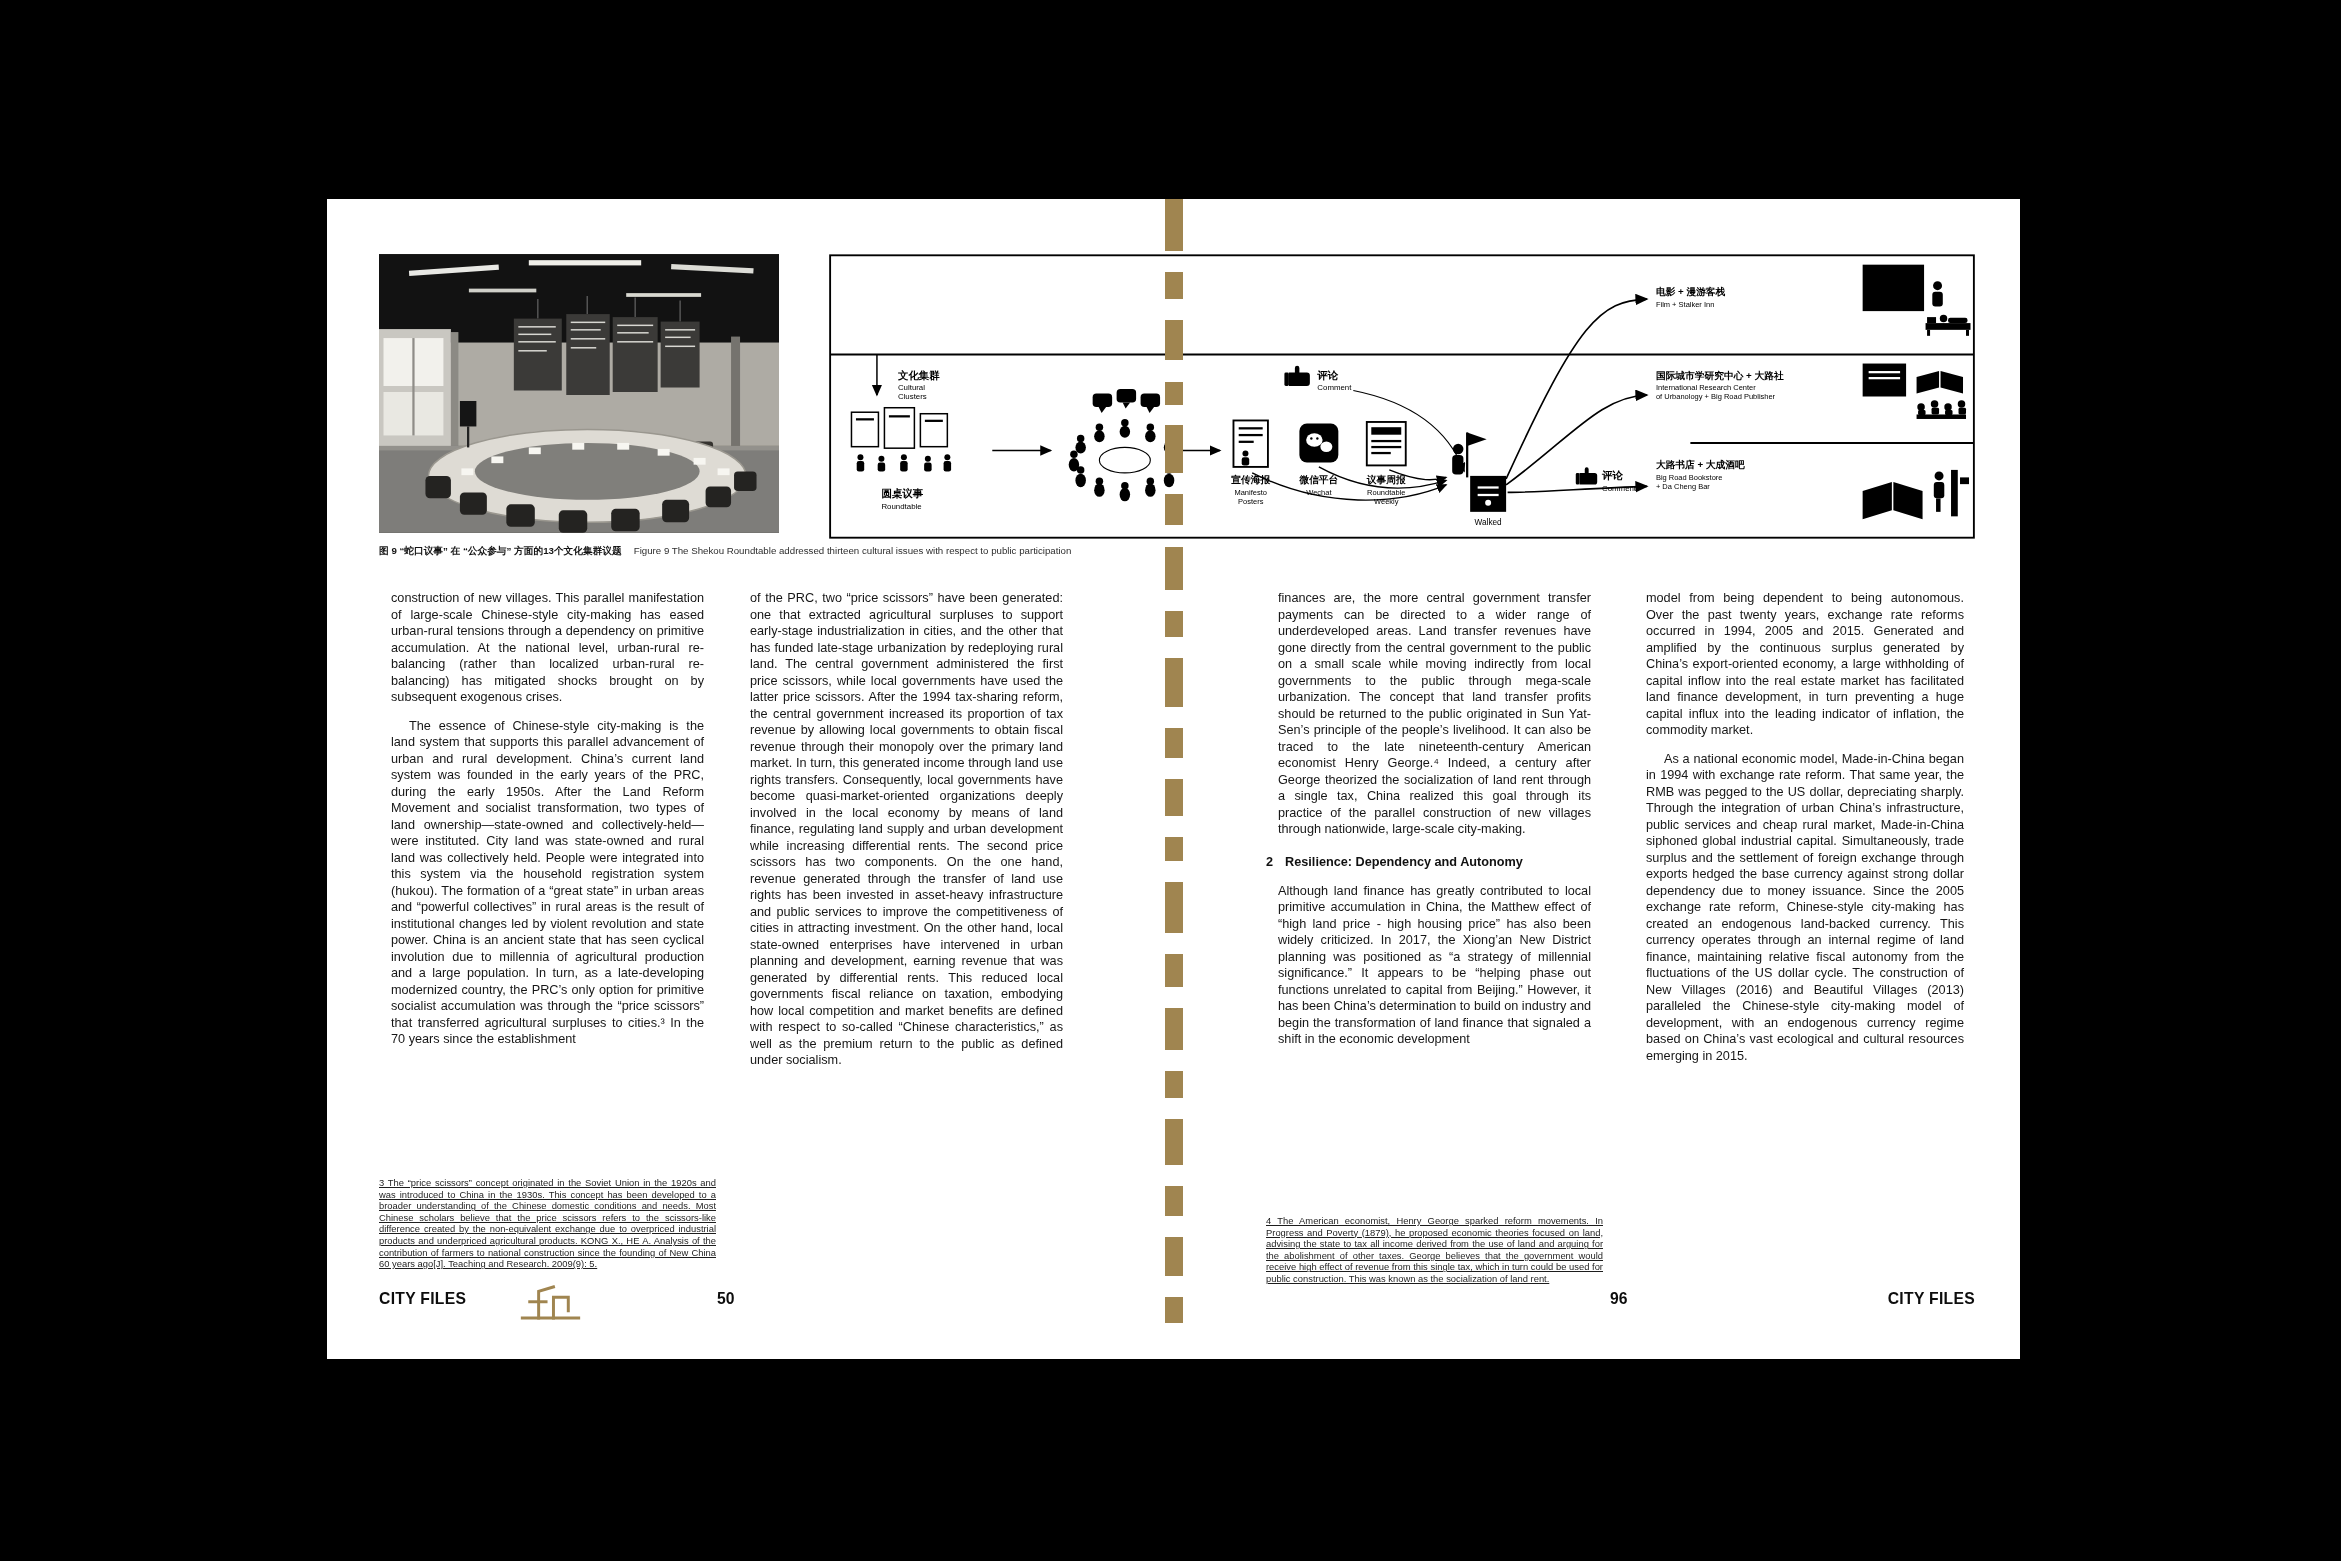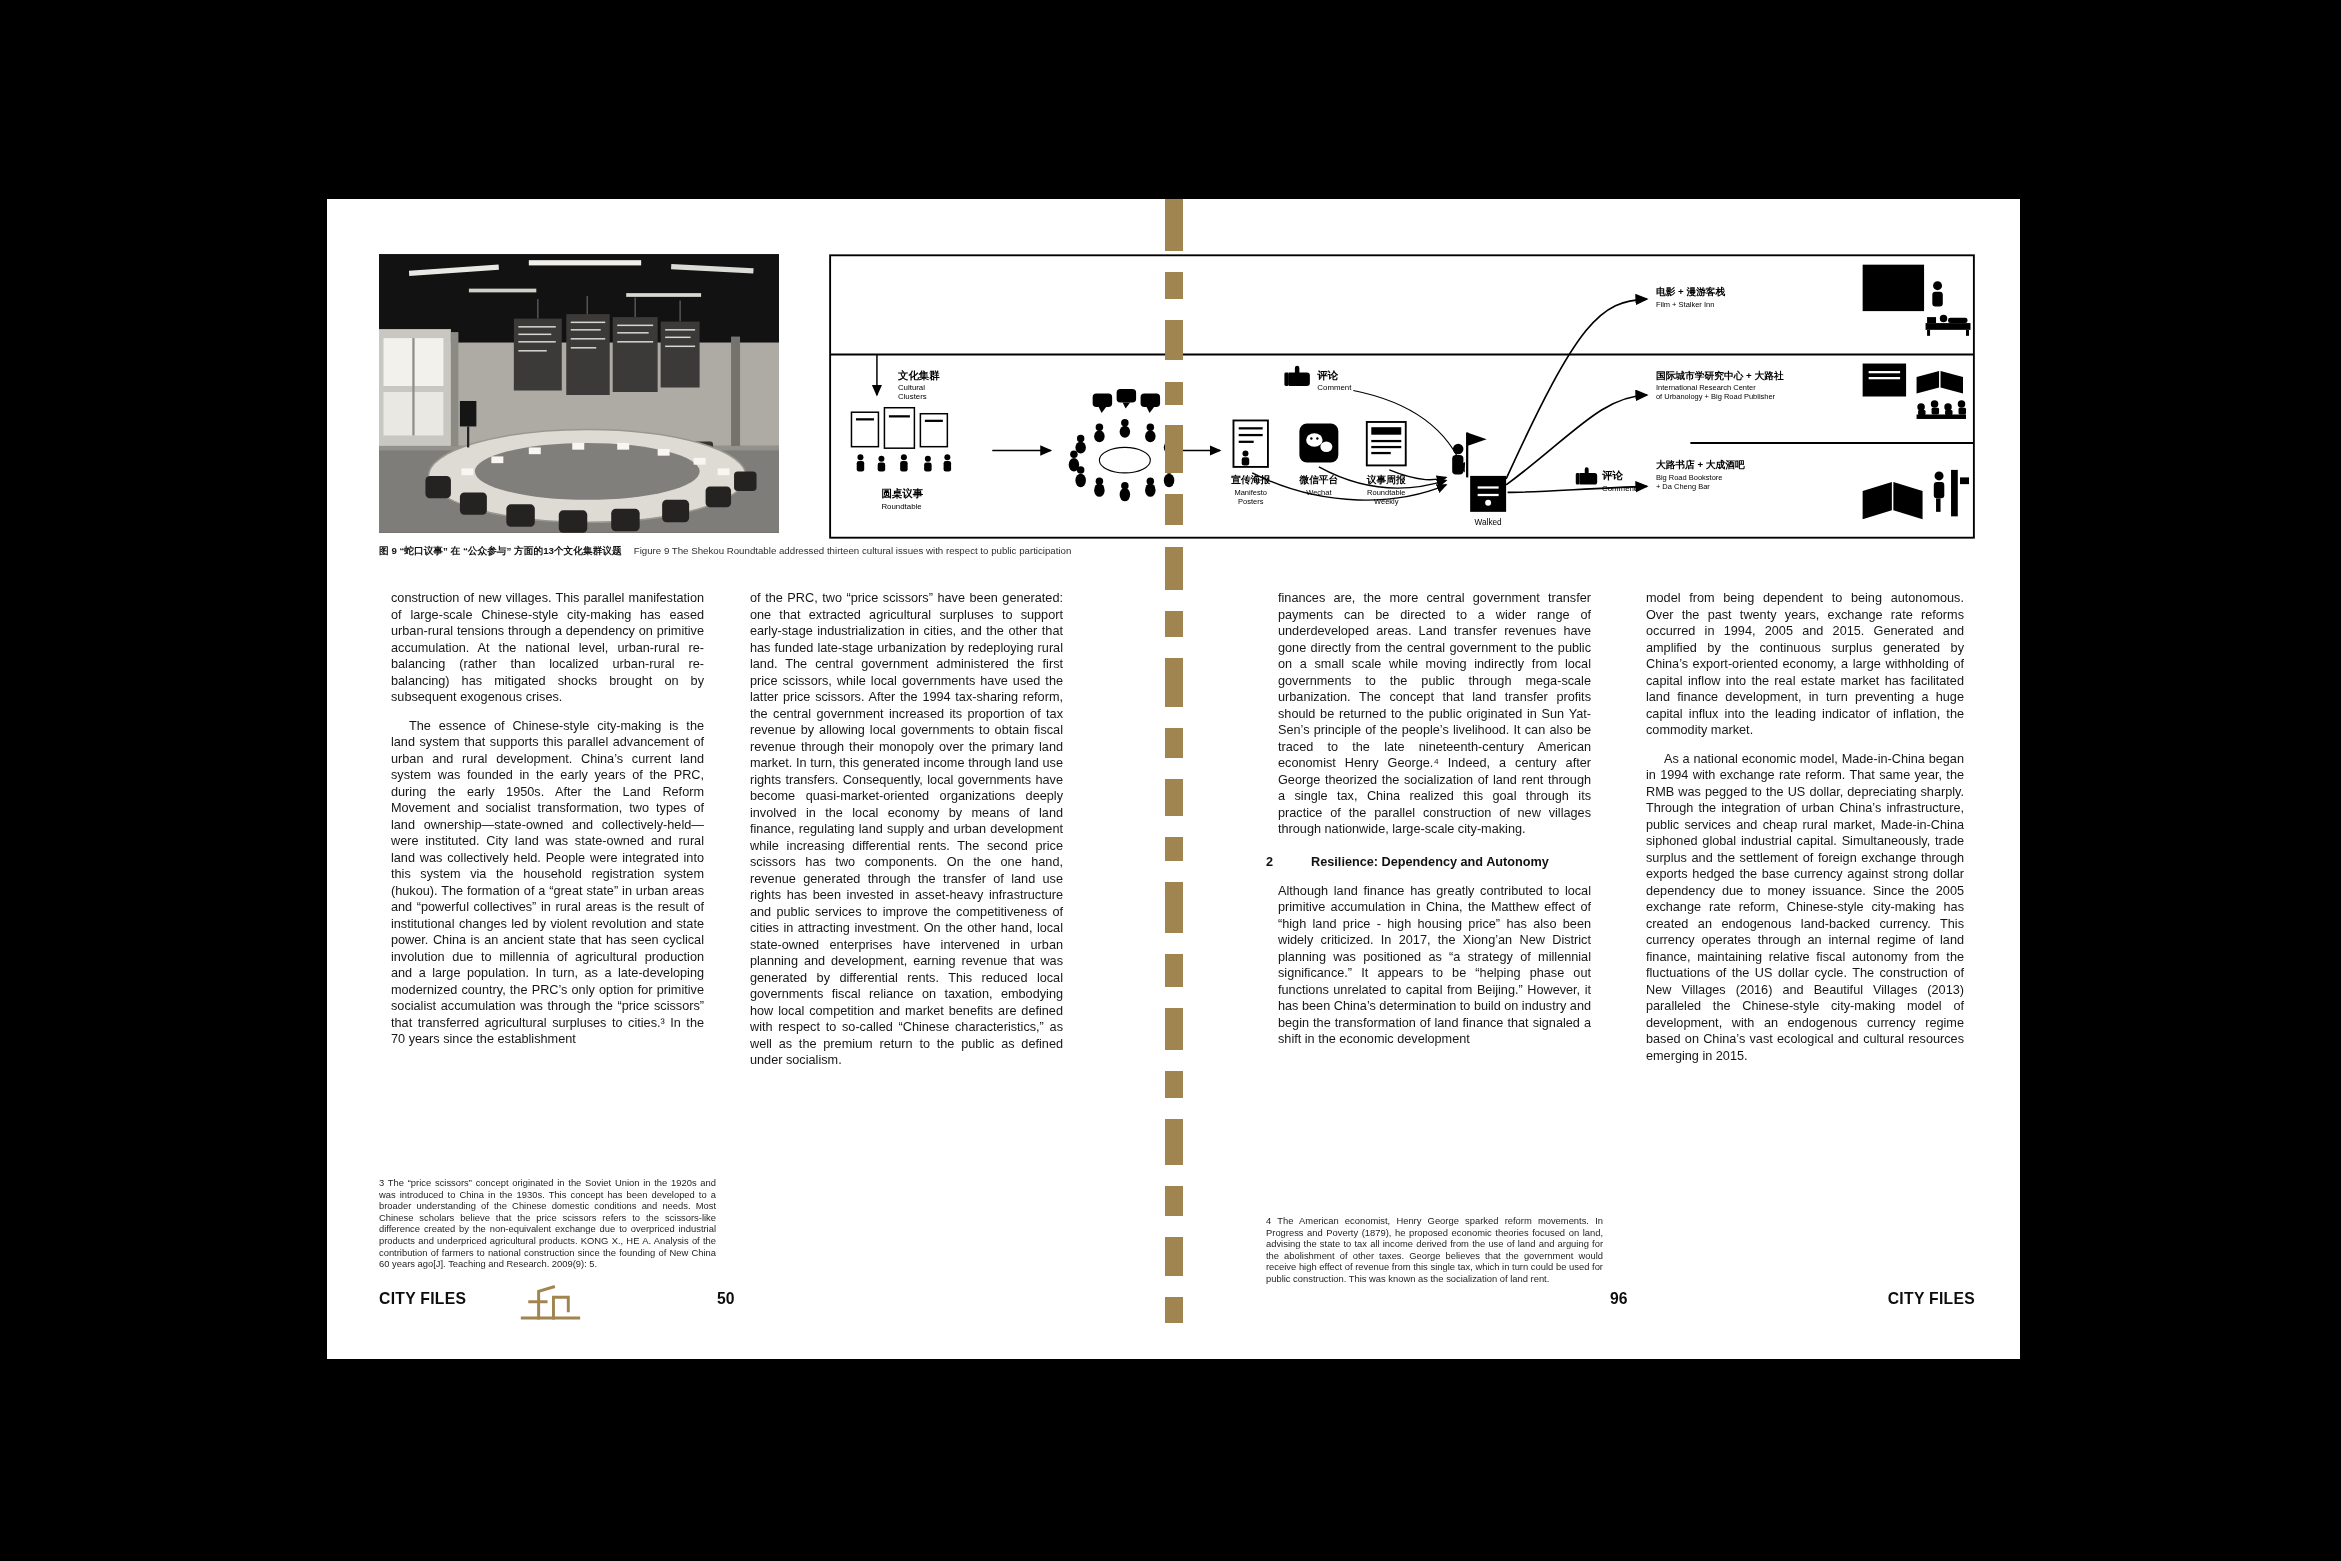--- a/index.html
+++ b/index.html
@@ -26,23 +26,23 @@
 
   
   .col { position:absolute; top:379px; width:337px; font-size:12.7px; line-height:16.5px; text-align:justify; color:#161616; }
   .col-1 { left:52px; }
   .col-2 { left:411px; }
   .col-3 { left:939px; }
   .col-4 { left:1307px; width:342px; }
   .col p { margin:12px; }
   .col p.indent { text-indent:18px; }
   .section-heading { display:flex; gap:12px; font-size:12.7px; line-height:16.5px; font-weight:bold; color:#111; margin:16.5px 0 12px 0; }
-  .section-heading .htext { max-width:285px;margin-left:26px; }
-
-  .footnote { position:absolute; width:337px; font-size:9.4px; line-height:11.6px; text-align:justify; color:#1d1d1d; }
+  .section-heading .htext { max-width:285px; }
+
+  .footnote { position:absolute; width:337px; font-size:9.4px; line-height:11.6px; text-align:justify; color:#1d1d1d;text-decoration:underline; }
   .footnote-1 { left:52px; top:978px; }
   .footnote-3 { left:939px; top:996px; width:337px;margin-top:20px; }
 
   
   .spine { position:absolute; left:838px; top:0; width:18px; height:1160px; }
   .spine .dash { position:absolute; left:0; width:18px; background:#A08550; }
 
   
   .footer-brand { position:absolute; top:1091px; font-size:15.7px; font-weight:bold; letter-spacing:0.3px; color:#0d0d0d; }
   .brand-left  { left:52px; }

